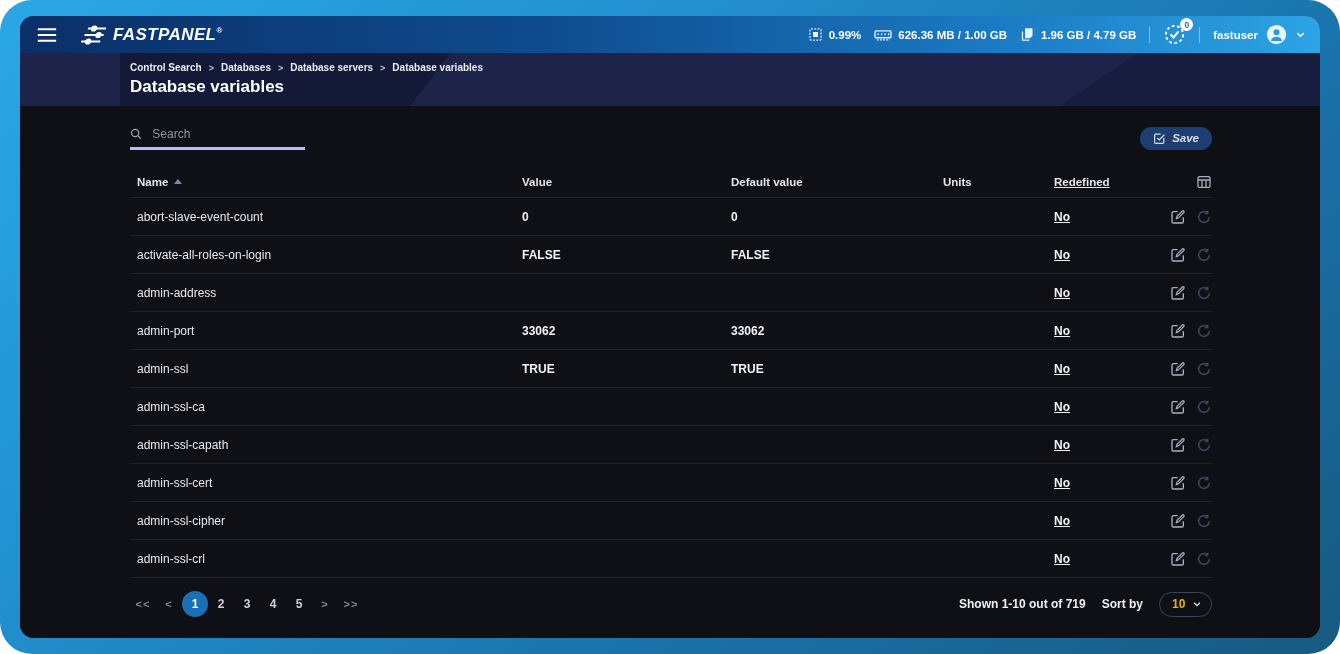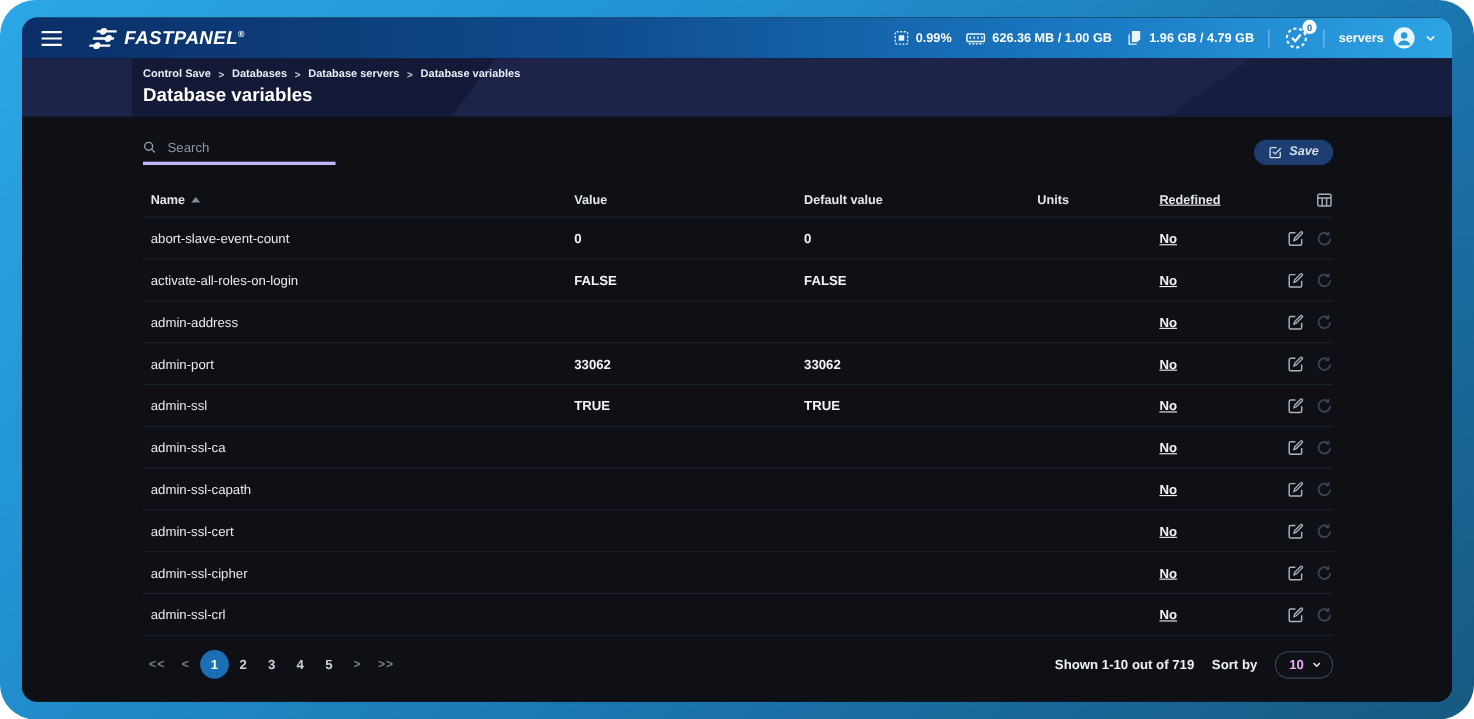--- a/index.html
+++ b/index.html
@@ -110,21 +110,21 @@
     display: flex; align-items: center; justify-content: center;
     font-size: 12px; font-weight: bold; color: #cdd2da; cursor: pointer;
   }
   .pnav { color: #7e8694; font-size: 11px; letter-spacing: 1px; }
   .page.active { background: #1b6fb5; border-radius: 50%; color: #fff; }
   .pager-right { display: flex; align-items: center; gap: 16px; font-size: 12px; font-weight: bold; color: #eef1f5; }
   .select {
     display: flex; align-items: center; justify-content: space-between;
     width: 53px; height: 25px;
     border: 1px solid #3e4556; border-radius: 13px;
-    padding: 0 9px 0 12px; cursor: pointer; color: #f0abfc;
+    padding: 0 9px 0 12px; cursor: pointer; color: #eab308;
   }
 </style>
 </head>
 <body>
 
 <div class="frame">
   <div class="window">
 
     <div class="topbar">
       <button class="hamburger">
@@ -177,37 +177,37 @@
         <div class="vsep"></div>
         <button class="tasks">
           <svg width="23" height="23" viewBox="0 0 24 24">
             <circle cx="12" cy="12" r="9" fill="none" stroke="#fff" stroke-width="2" stroke-dasharray="3 2.6"></circle>
             <path d="M8.5 12.5l2.5 2.5 4.5-5.5" fill="none" stroke="#fff" stroke-width="2.2" stroke-linecap="round"></path>
           </svg>
           <span class="badge">0</span>
         </button>
         <div class="vsep"></div>
         <div class="user">
-          <span>servers</span>
+          <span>fastuser</span>
           <svg width="21" height="21" viewBox="0 0 24 24">
             <circle cx="12" cy="12" r="11" fill="#eaf6ff"></circle>
             <circle cx="12" cy="9.5" r="3.4" fill="#2a9ad9"></circle>
             <path d="M5.5 19.5a6.8 6.8 0 0 1 13 0z" fill="#2a9ad9"></path>
           </svg>
           <svg width="11" height="11" viewBox="0 0 24 24">
             <polyline points="5,9 12,16 19,9" fill="none" stroke="#fff" stroke-width="3.2"></polyline>
           </svg>
         </div>
       </div>
     </div>
 
     <div class="band">
       <div class="band-inner">
         <div class="crumbs">
-          <span class="crumb">Control Save</span>
+          <span class="crumb">Control Search</span>
           <span class="crumb-sep">&gt;</span>
           <span class="crumb">Databases</span>
           <span class="crumb-sep">&gt;</span>
           <span class="crumb">Database servers</span>
           <span class="crumb-sep">&gt;</span>
           <span class="crumb">Database variables</span>
         </div>
         <div class="page-title">Database variables</div>
       </div>
     </div>

